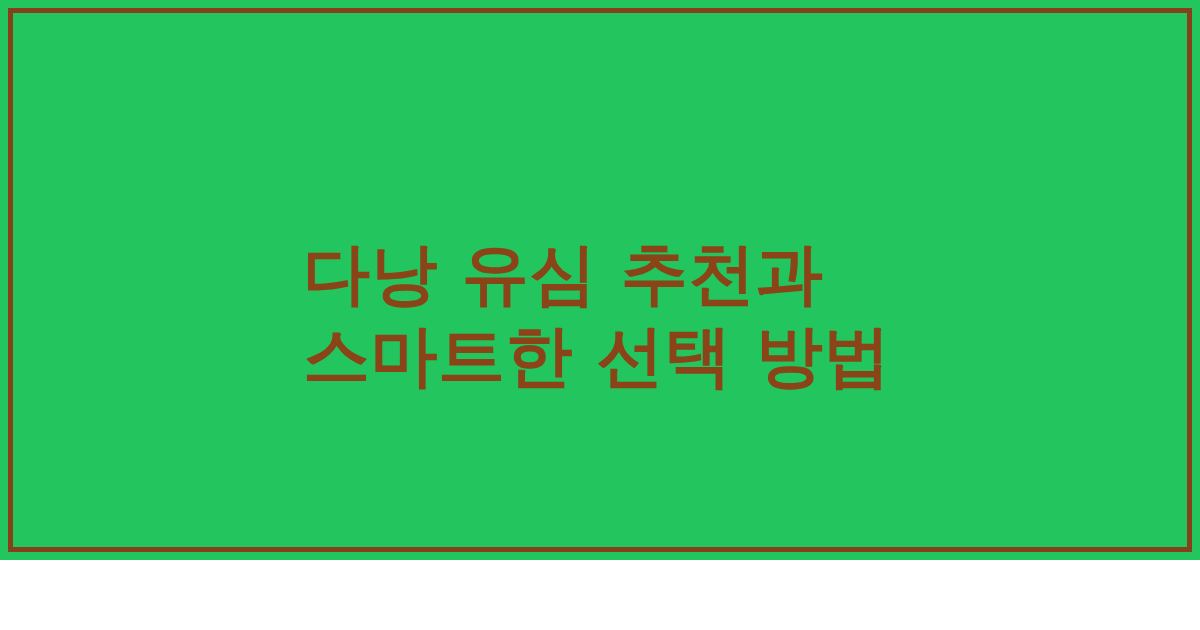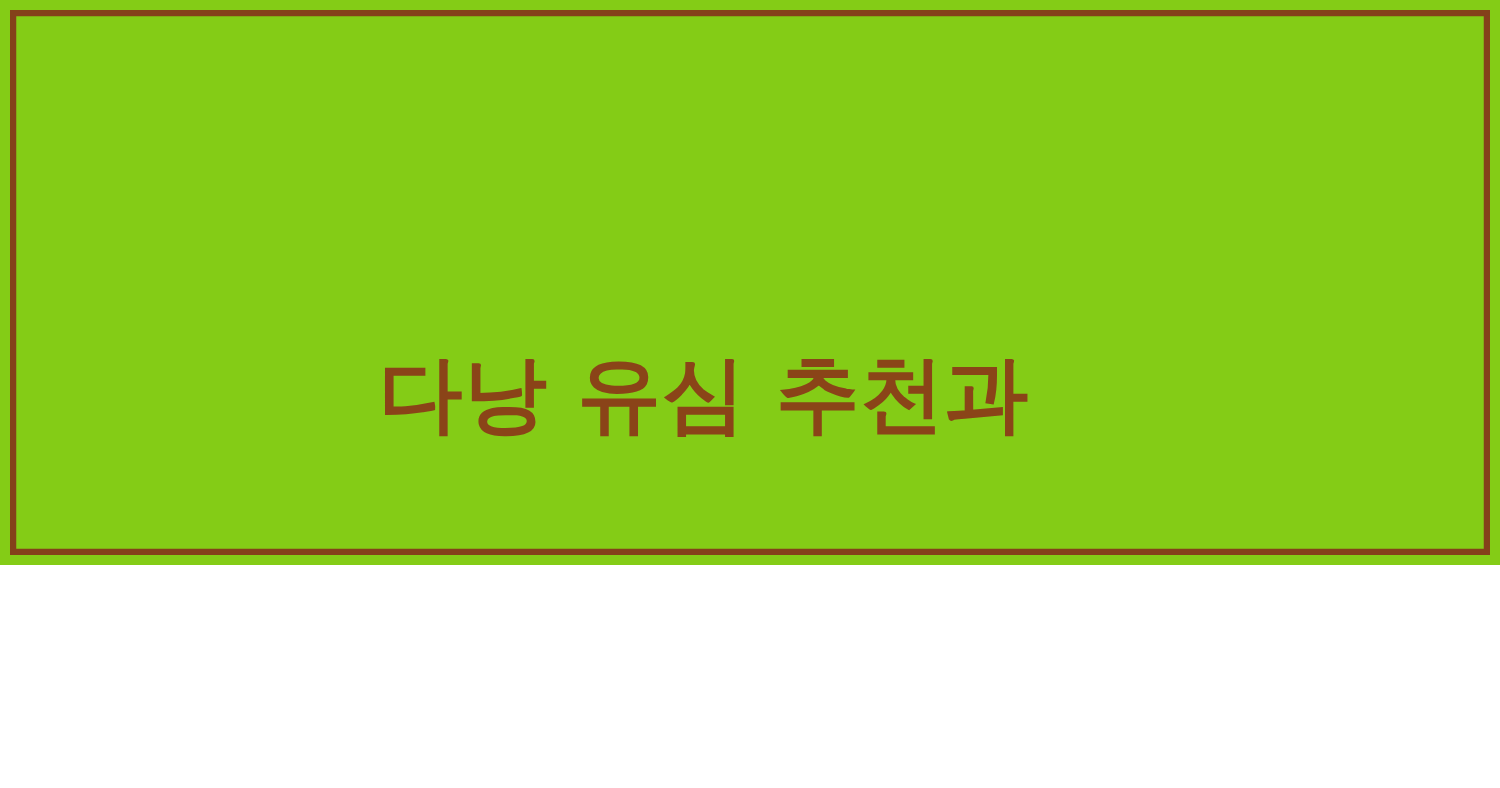--- a/index.html
+++ b/index.html
@@ -12,22 +12,22 @@
     width: 1200px;
     height: 630px;
     overflow: hidden;
     font-family: "DejaVu Sans", "Liberation Sans", sans-serif;
   }
 
   .thumbnail-card {
     position: relative;
     box-sizing: border-box;
     width: 1200px;
-    height: 452px;
-    background-color: #84cc16;
+    height: 560px;
+    background-color: #22c55e;
   }
 
   
   .card-frame {
     position: absolute;
     left: 8px;
     top: 8px;
     right: 8px;
     bottom: 8px;
     border: 5px solid #84411A;
@@ -64,15 +64,16 @@
 </style>
 </head>
 <body>
 
 <div class="thumbnail-card">
 
   <div class="card-frame"></div>
 
   <div class="title-block">
     <span class="title-line">다낭 유심 추천과</span>
+    <span class="title-line">스마트한 선택 방법</span>
   </div>
 
 </div>
 
 </body></html>

